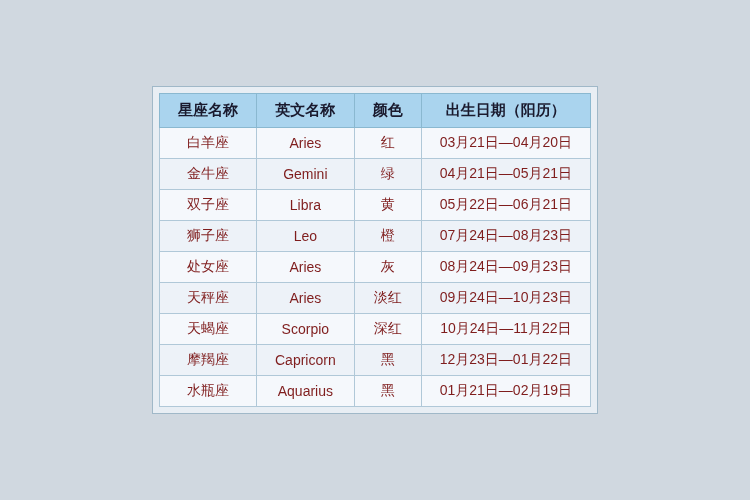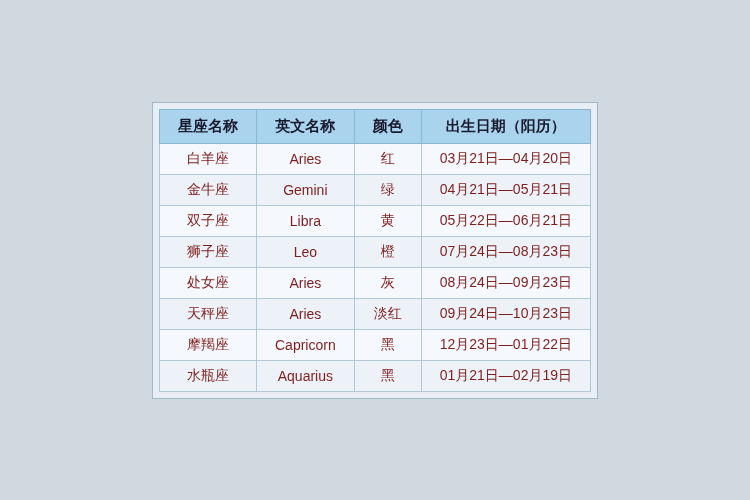--- a/index.html
+++ b/index.html
@@ -99,20 +99,26 @@
           <td>灰</td>
           <td>08月24日—09月23日</td>
         </tr>
         <tr>
           <td>天秤座</td>
           <td>Aries</td>
           <td>淡红</td>
           <td>09月24日—10月23日</td>
         </tr>
         <tr>
+          <td>天蝎座</td>
+          <td>Scorpio</td>
+          <td>深红</td>
+          <td>10月24日—11月22日</td>
+        </tr>
+        <tr>
           <td>摩羯座</td>
           <td>Capricorn</td>
           <td>黑</td>
           <td>12月23日—01月22日</td>
         </tr>
         <tr>
           <td>水瓶座</td>
           <td>Aquarius</td>
           <td>黑</td>
           <td>01月21日—02月19日</td>

